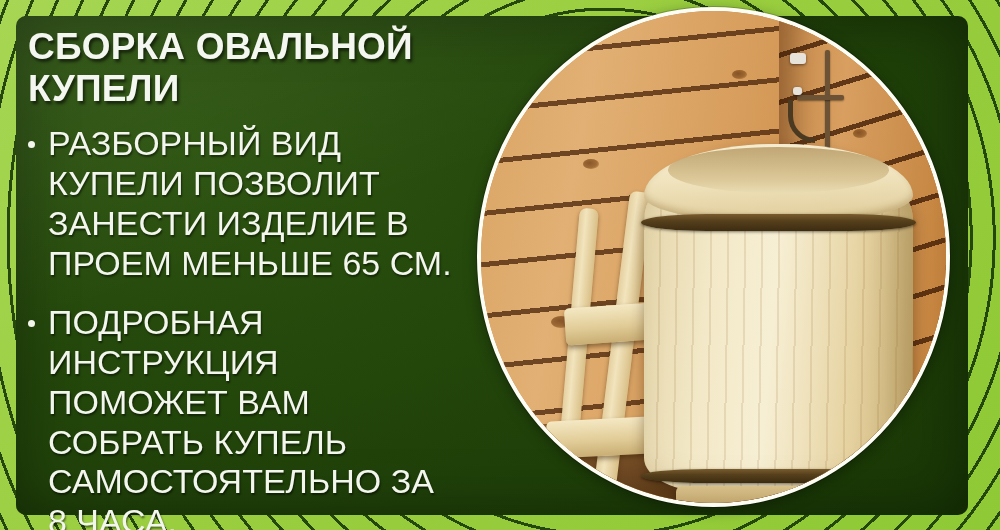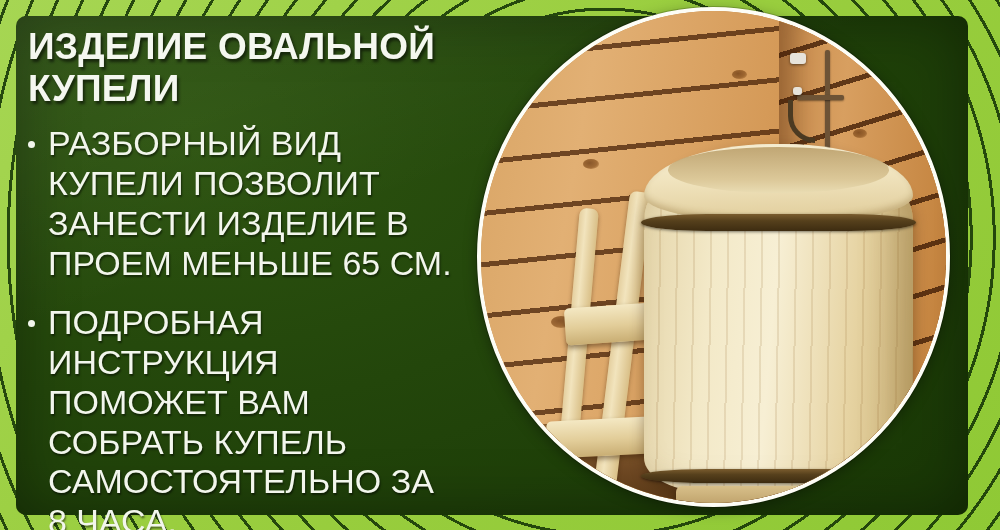--- a/index.html
+++ b/index.html
@@ -307,21 +307,21 @@
         <div class="tub-inner-shadow"></div>
         <div class="hoop top"></div>
         <div class="hoop bottom"></div>
         <div class="tub-foot"></div>
       </div>
 
     </div>
   </div>
 
   <div class="text-col">
-    <h1 class="title">ИЗДЕЛИЕ ОВАЛЬНОЙ
+    <h1 class="title">СБОРКА ОВАЛЬНОЙ
 КУПЕЛИ</h1>
     <ul class="bullets">
       <li>
         <span class="dot"></span>
         <span>РАЗБОРНЫЙ ВИД КУПЕЛИ ПОЗВОЛИТ ЗАНЕСТИ ИЗДЕЛИЕ В ПРОЕМ МЕНЬШЕ 65 СМ.</span>
       </li>
       <li>
         <span class="dot"></span>
         <span>ПОДРОБНАЯ ИНСТРУКЦИЯ ПОМОЖЕТ ВАМ СОБРАТЬ КУПЕЛЬ САМОСТОЯТЕЛЬНО ЗА 8 ЧАСА.</span>
       </li>

